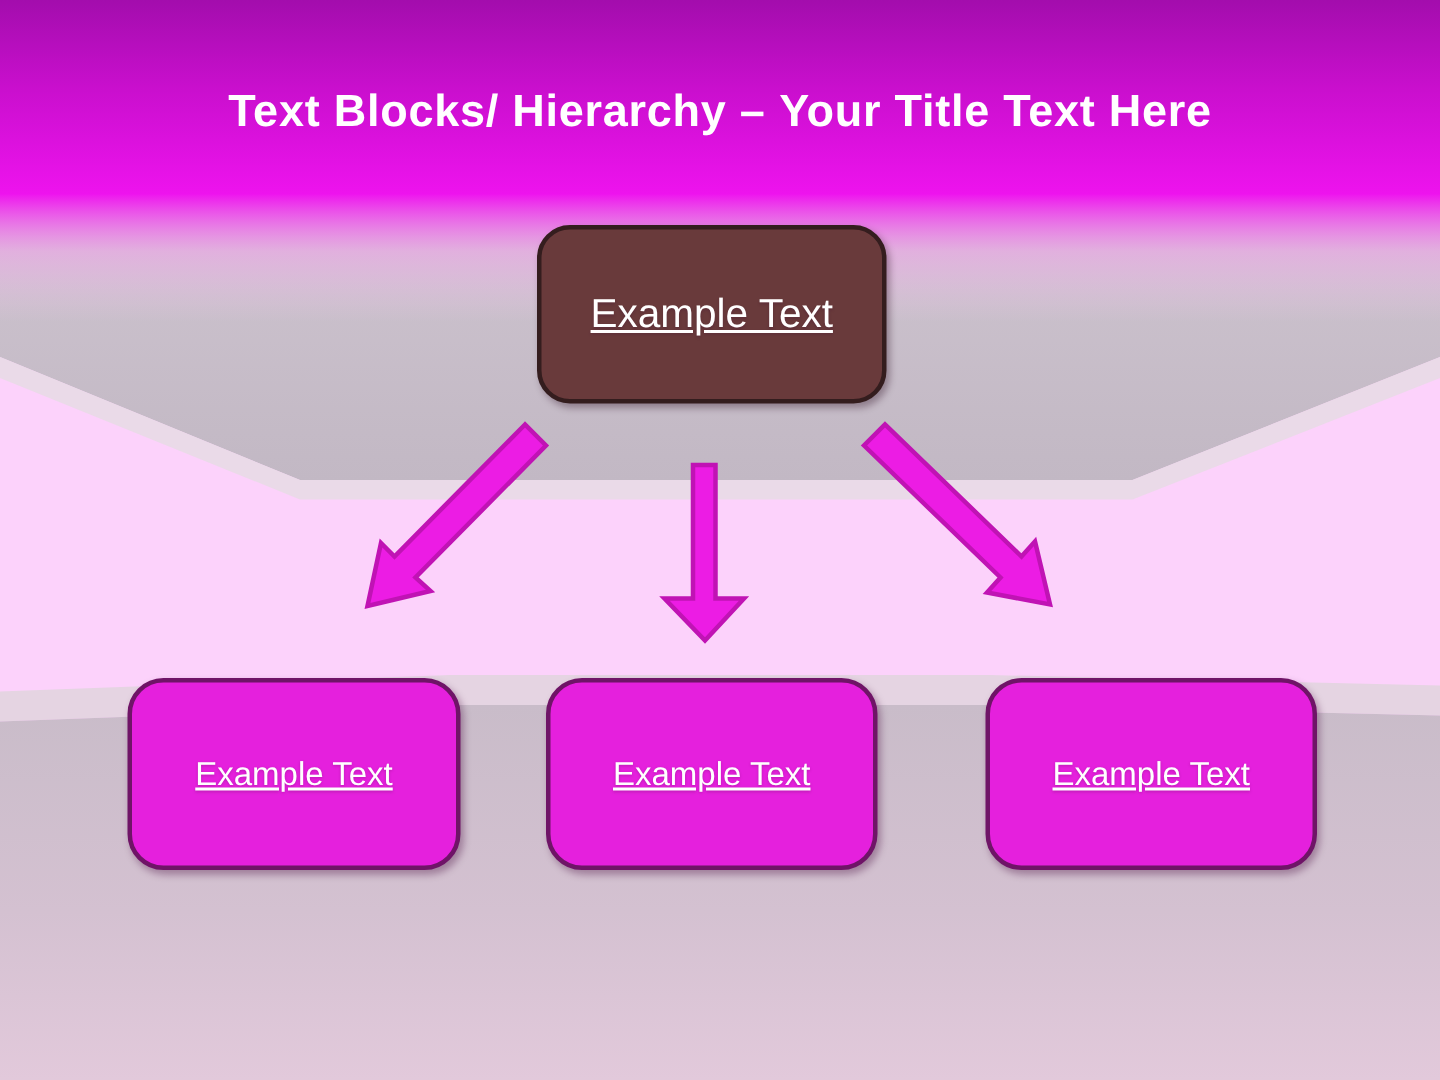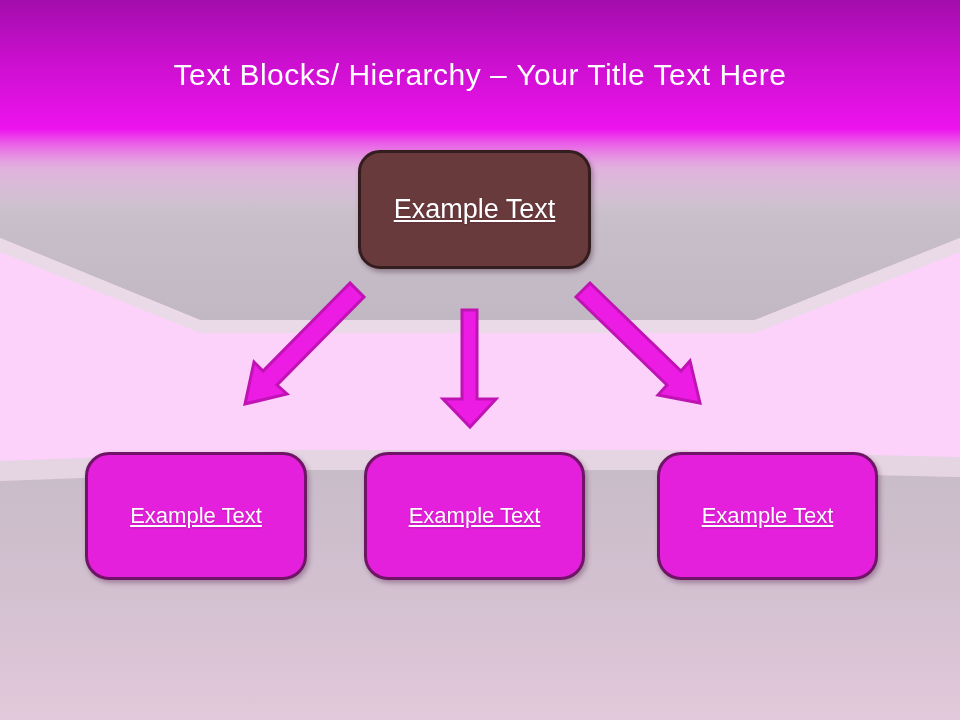--- a/index.html
+++ b/index.html
@@ -8,22 +8,22 @@
     font-family:"Liberation Sans","DejaVu Sans",sans-serif;
   }
   .bg{position:absolute;left:0;top:0;width:960px;height:720px;display:block;}
 
   
   .title{
     position:absolute;left:0;top:52px;width:960px;height:46px;
     display:flex;justify-content:center;align-items:center;gap:9px;
     color:#ffffff;font-size:30px;white-space:nowrap;z-index:3;
   }
-  .title .em{font-weight:400;letter-spacing:0.5px;}
-  .title .rest{font-weight:400;letter-spacing:0.5px;}
+  .title .em{font-weight:700;letter-spacing:0.5px;}
+  .title .rest{font-weight:700;letter-spacing:0.5px;}
 
   
   .node{
     position:absolute;display:flex;align-items:center;justify-content:center;
     color:#ffffff;text-align:center;z-index:2;box-sizing:border-box;
     text-shadow:0 1px 2px rgba(60,10,50,0.25);
     text-decoration:underline;
   }
   .node-root{
     left:358px;top:150px;width:233px;height:119px;

